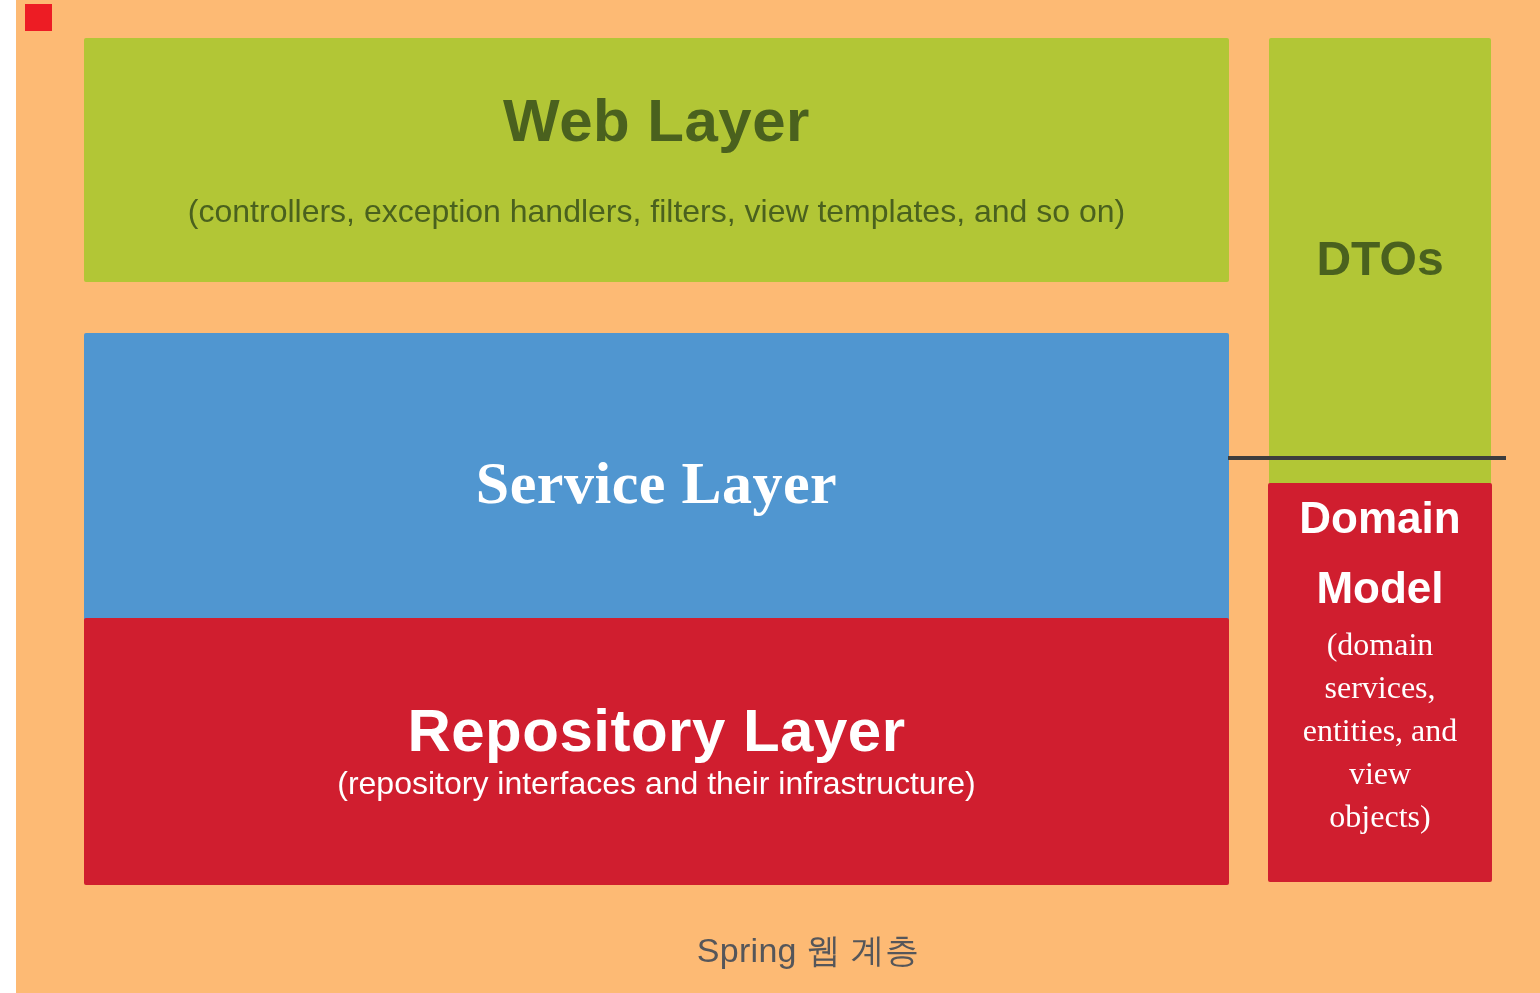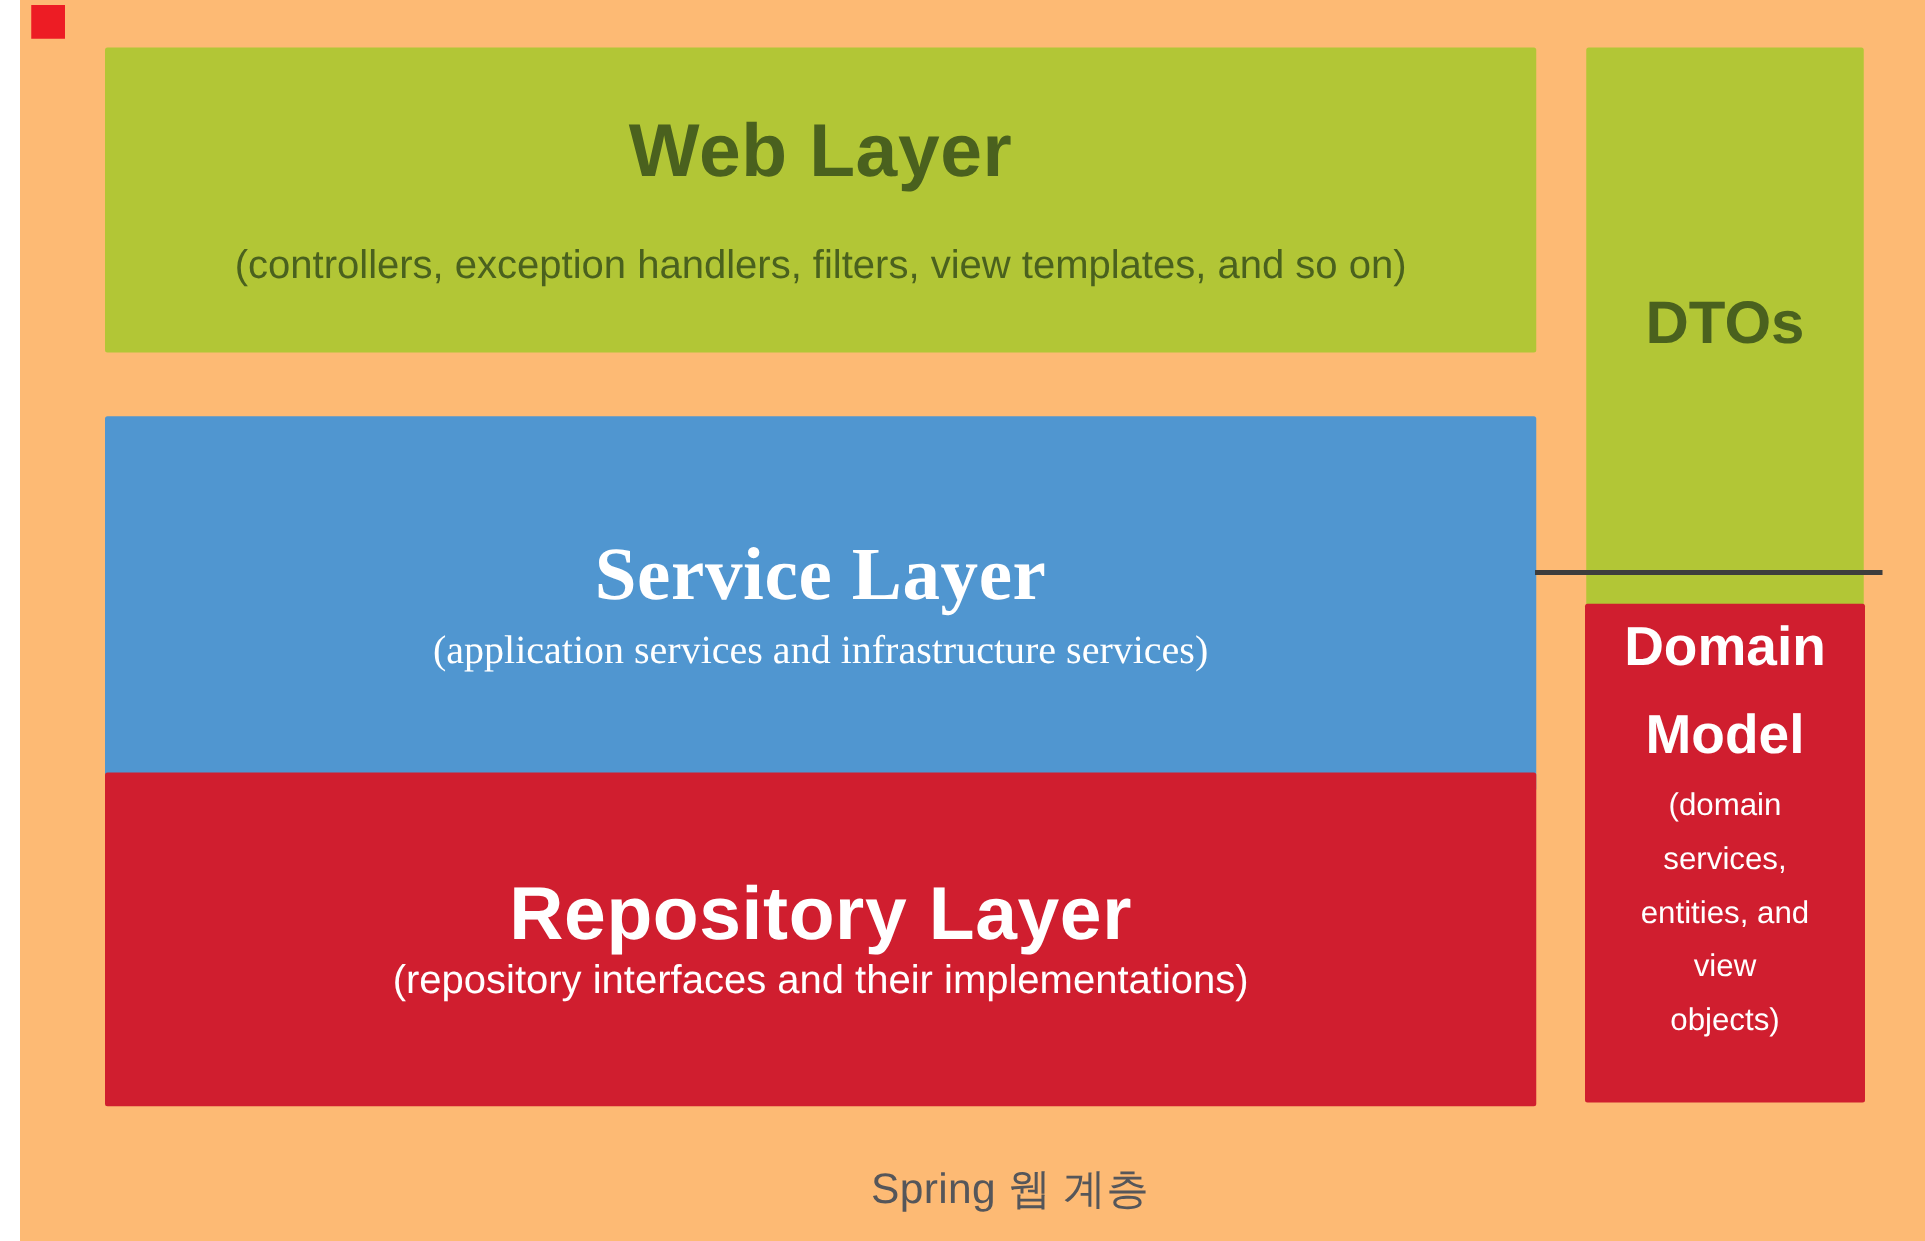--- a/index.html
+++ b/index.html
@@ -93,22 +93,23 @@
       color: #ffffff;
       text-align: center;
       border-radius: 2px;
     }
     .domain-box .domain-title {
       font-size: 44px;
       font-weight: 700;
       line-height: 70px;
     }
     .domain-box .domain-sub {
-      font-size: 25px;
+      font-size: 32px;
       line-height: 43px;
+      font-family: Liberation Serif, serif;
     }
     .caption {
       position: absolute;
       left: 0; right: 0;
       top: 928px;
       text-align: center;
       padding-left: 44px;
       font-size: 34px;
       color: #55565a;
       letter-spacing: 0.3px;
@@ -121,26 +122,25 @@
 
   <div class="marker"></div>
 
   <div class="layer-box web-box">
     <div class="title">Web Layer</div>
     <div class="subtitle">(controllers, exception handlers, filters, view templates, and so on)</div>
   </div>
 
   <div class="layer-box service-box">
     <div class="title">Service Layer</div>
-    <div class="subtitle">(application services and infrastructure services)</div>
   </div>
 
   <div class="layer-box repo-box">
     <div class="title">Repository Layer</div>
-    <div class="subtitle">(repository interfaces and their implementations)</div>
+    <div class="subtitle">(repository interfaces and their infrastructure)</div>
   </div>
 
   <div class="dtos-box">
     <div class="dtos-label">DTOs</div>
   </div>
 
   <div class="divider"></div>
 
   <div class="domain-box">
     <div class="domain-title">Domain</div>

